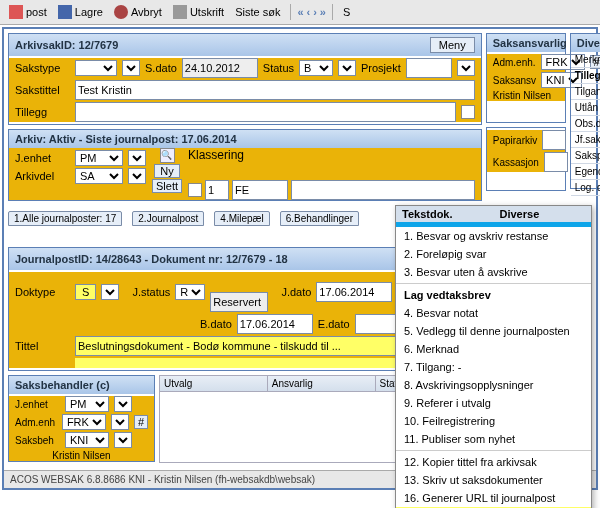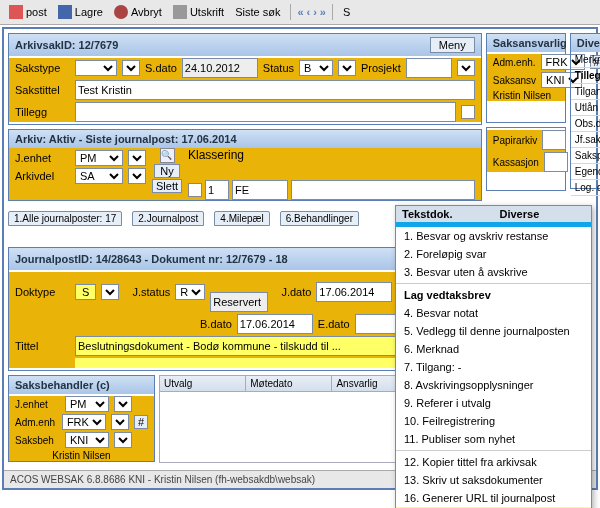--- a/index.html
+++ b/index.html
@@ -266,21 +266,20 @@
             <span style="width:45px">Saksbeh</span>
             <select class="sel" style="width:44px"><option>KNI</option></select>
             <select class="sel" style="width:18px"></select>
           </div>
       <div style="text-align:center">Kristin Nilsen</div>
     </div>
   </div>
   <div style="flex:1">
     <div class="grid-hd">
       <div>Utvalg</div>
-          <div>Møtedato</div>
           <div>Ansvarlig</div>
           <div>Status</div>
           <div>Nivå</div>
     </div>
     <div style="height:70px;border:1px solid #aab;border-top:none;background:#fff"></div>
   </div>
 </div>
 
 <div class="status">ACOS WEBSAK 6.8.8686     KNI - Kristin Nilsen     (fh-websakdb\websak)</div>
 </div>

